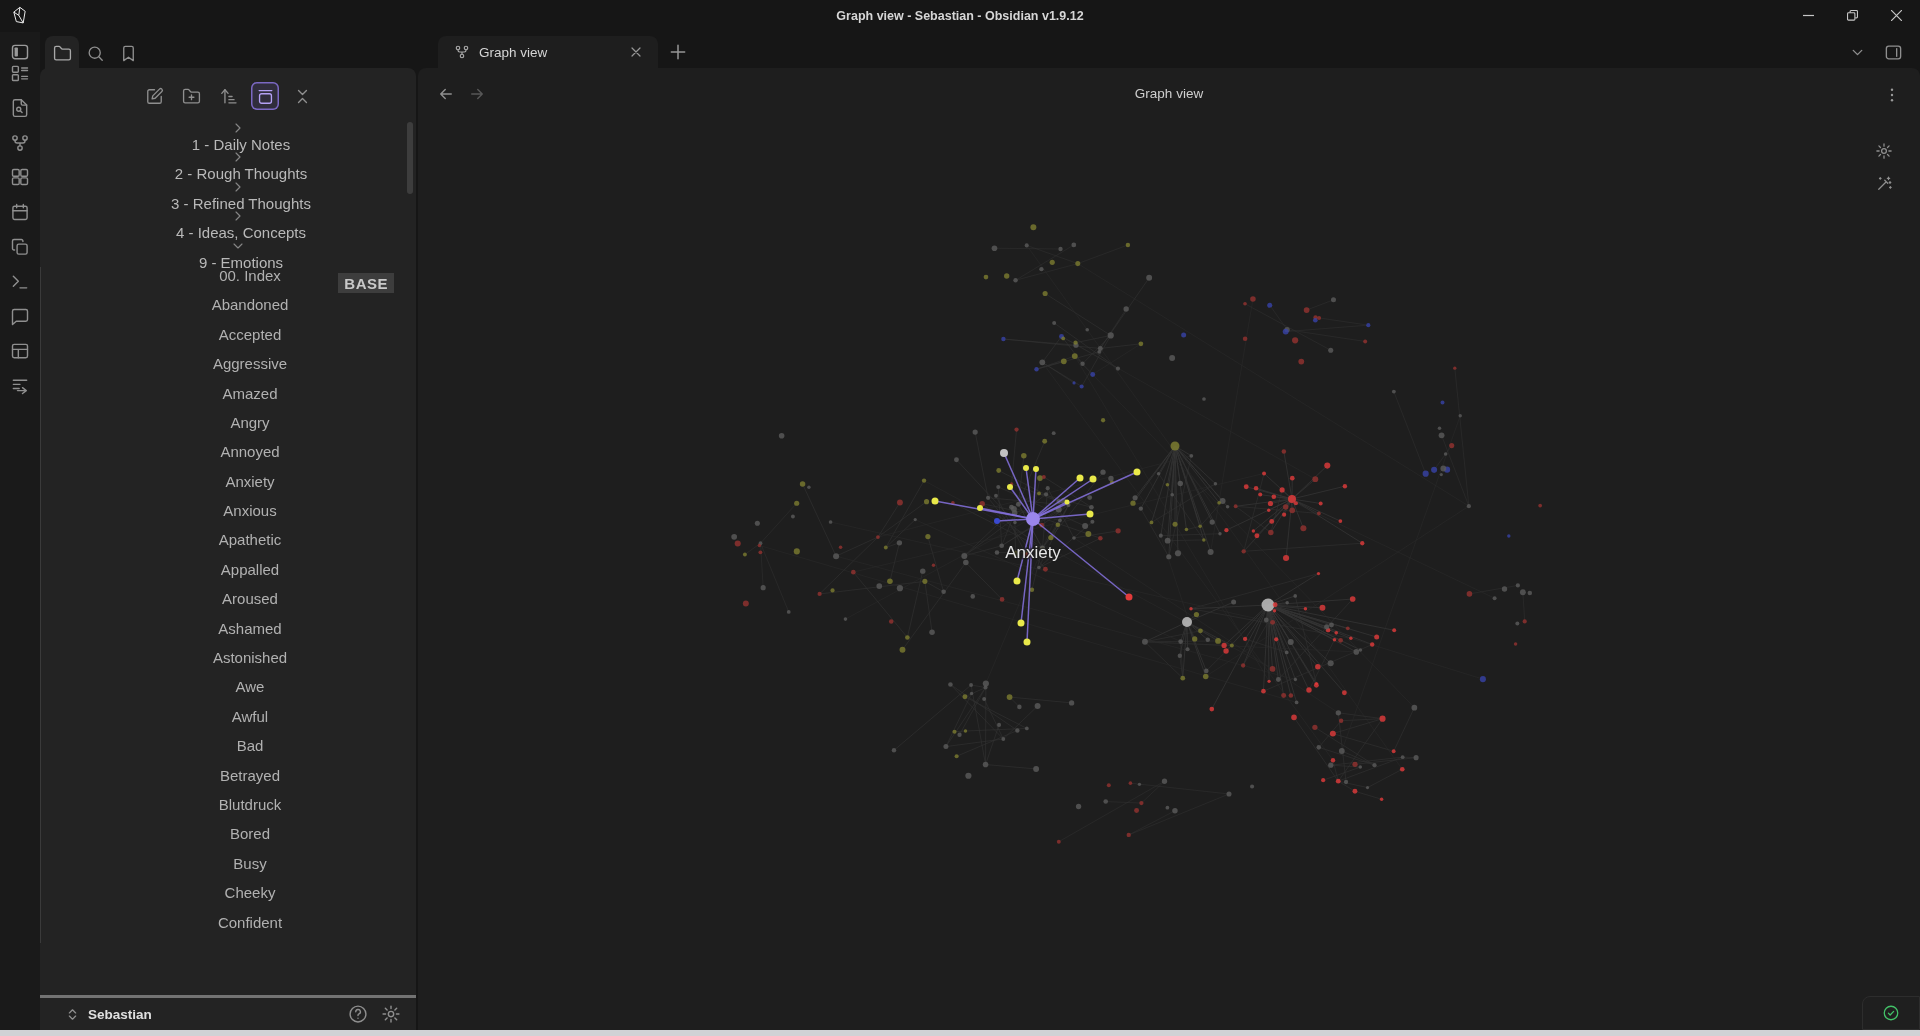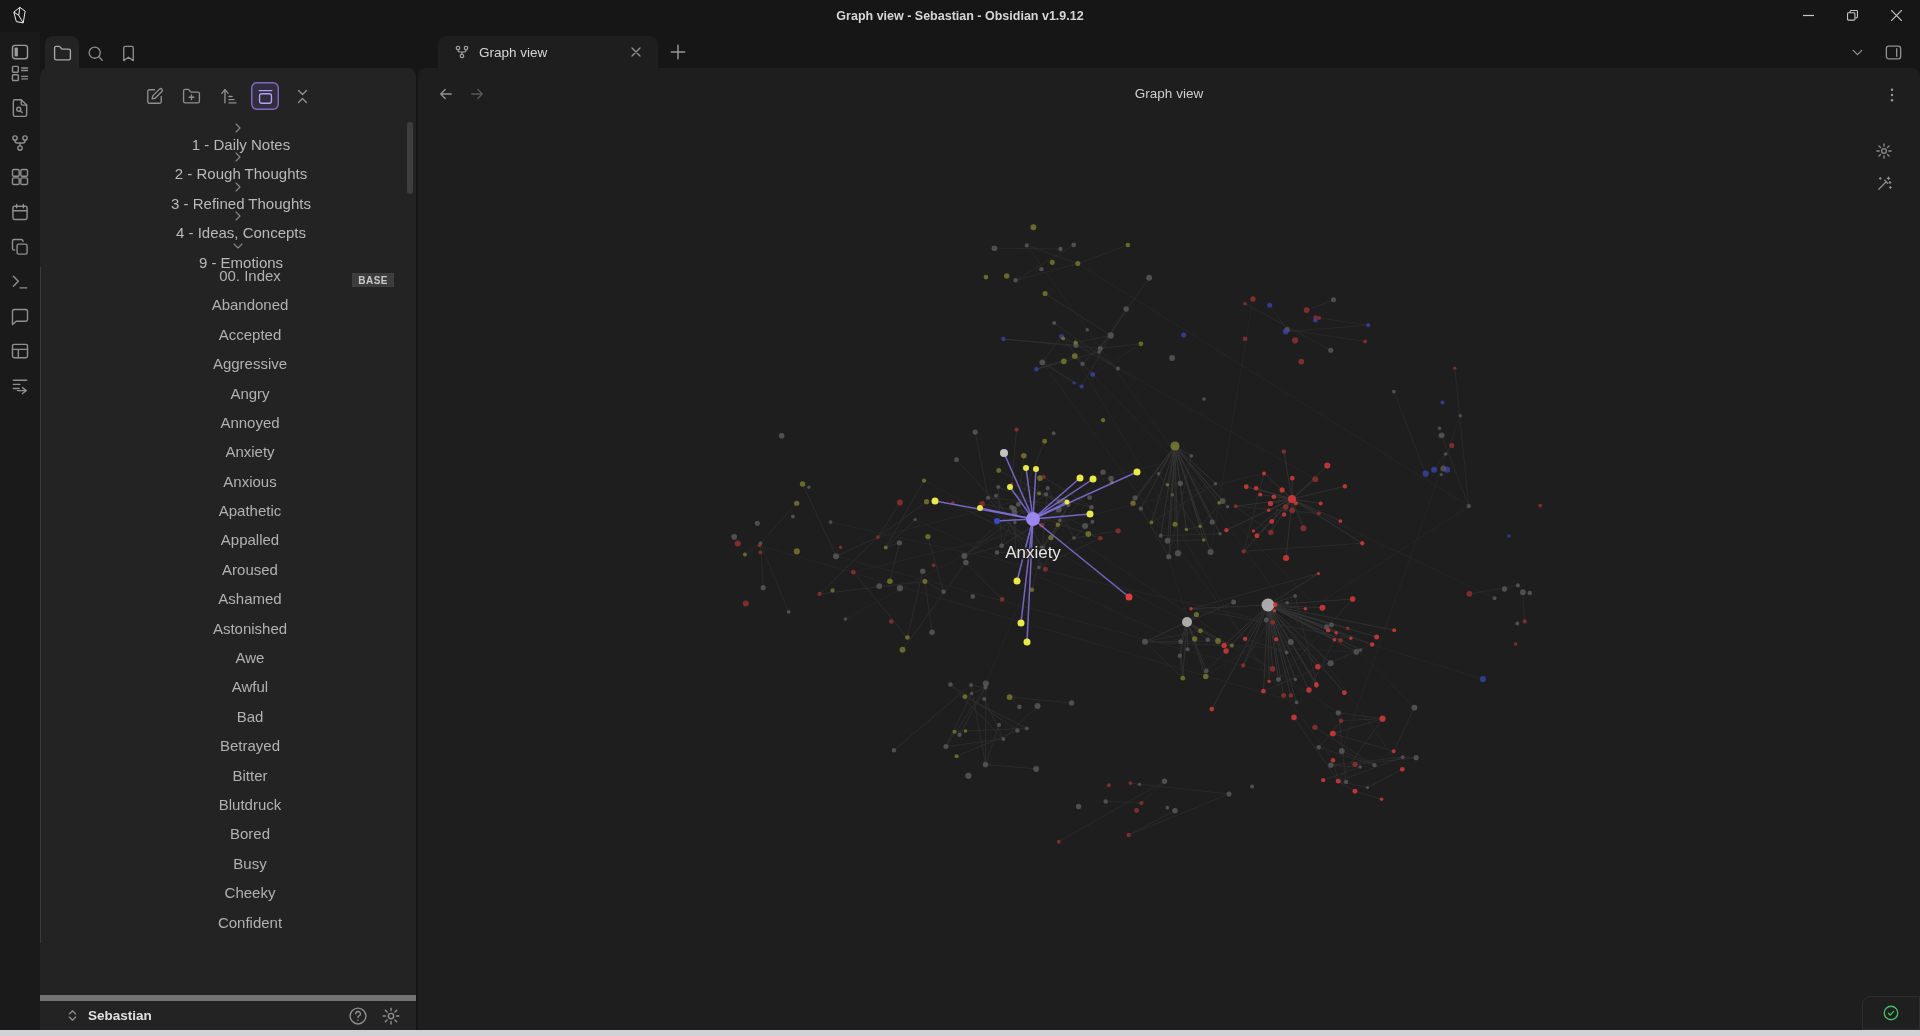--- a/index.html
+++ b/index.html
@@ -33,25 +33,25 @@
   .tool-btn .ic { width:19px; height:19px; }
   .tool-btn.active { color:#b4a1f5; background:rgba(140,116,235,.13); box-shadow:0 0 0 1.5px rgba(148,124,240,.75) inset; }
 
   #file-list { position:absolute; left:0; top:52px; width:376px; height:875px; overflow:hidden; }
   .nav-folder-row, .nav-file-row { height:29.4px; display:flex; align-items:center; position:relative;flex-direction:column; }
   .nav-folder-row { padding-left:26px; color:#b9b9b9; font-size:15px; }
   .nav-folder-row .chev { width:16px; height:16px; color:#878787; margin-right:6px; flex:0 0 auto; }
   .nav-file-row { padding-left:43px; color:#b1b1b1; font-size:15px; }
   #children-wrap { border-left:1px solid #3a3a3a; }
   .badge { position:absolute; right:22px; top:6px; background:#3d3d3d; color:#c9c9c9;
-           font-size:10px; font-weight:bold; letter-spacing:.5px; padding:2px 6px 1px; border-radius:0; }
+           font-size:15px; font-weight:bold; letter-spacing:.5px; padding:2px 6px 1px; border-radius:0; }
   #sb-scrollthumb { left:407px; top:122px; width:6px; height:72px; border-radius:3px; background:#3d3d3d; }
 
   
-  #vault-row { left:40px; top:995px; width:376px; height:35px; background:#232323; border-top:6px solid #737373;
+  #vault-row { left:40px; top:995px; width:376px; height:35px; background:#232323; border-top:3px solid #737373;
                display:flex; align-items:center; }
   #vault-name { color:#e0e0e0; font-size:13.5px; font-weight:bold; margin-left:8px; }
   #vault-switch-icon { width:15px; height:15px; color:#8f8f8f; margin-left:25px; }
   .vault-btn { width:20px; height:20px; color:#8f8f8f; }
 
   
   #tab { left:438px; top:36px; width:220px; height:32px; background:#1e1e1e; border-radius:8px 8px 0 0;
          display:flex; align-items:center; }
   #tab-icon { width:16px; height:16px; color:#a8a8a8; margin-left:16px; }
   #tab-title { color:#d5d5d5; font-size:13.5px; margin-left:9px; flex:1; }
@@ -198,20 +198,23 @@
           <div class="nav-file-row">
             <span>Abandoned</span>
           </div>
           <div class="nav-file-row">
             <span>Accepted</span>
           </div>
           <div class="nav-file-row">
             <span>Aggressive</span>
           </div>
           <div class="nav-file-row">
+            <span>Amazed</span>
+          </div>
+          <div class="nav-file-row">
             <span>Angry</span>
           </div>
           <div class="nav-file-row">
             <span>Annoyed</span>
           </div>
           <div class="nav-file-row">
             <span>Anxiety</span>
           </div>
           <div class="nav-file-row">
             <span>Anxious</span>
@@ -235,23 +238,20 @@
             <span>Awe</span>
           </div>
           <div class="nav-file-row">
             <span>Awful</span>
           </div>
           <div class="nav-file-row">
             <span>Bad</span>
           </div>
           <div class="nav-file-row">
             <span>Betrayed</span>
-          </div>
-          <div class="nav-file-row">
-            <span>Bitter</span>
           </div>
           <div class="nav-file-row">
             <span>Blutdruck</span>
           </div>
           <div class="nav-file-row">
             <span>Bored</span>
           </div>
           <div class="nav-file-row">
             <span>Busy</span>
           </div>

